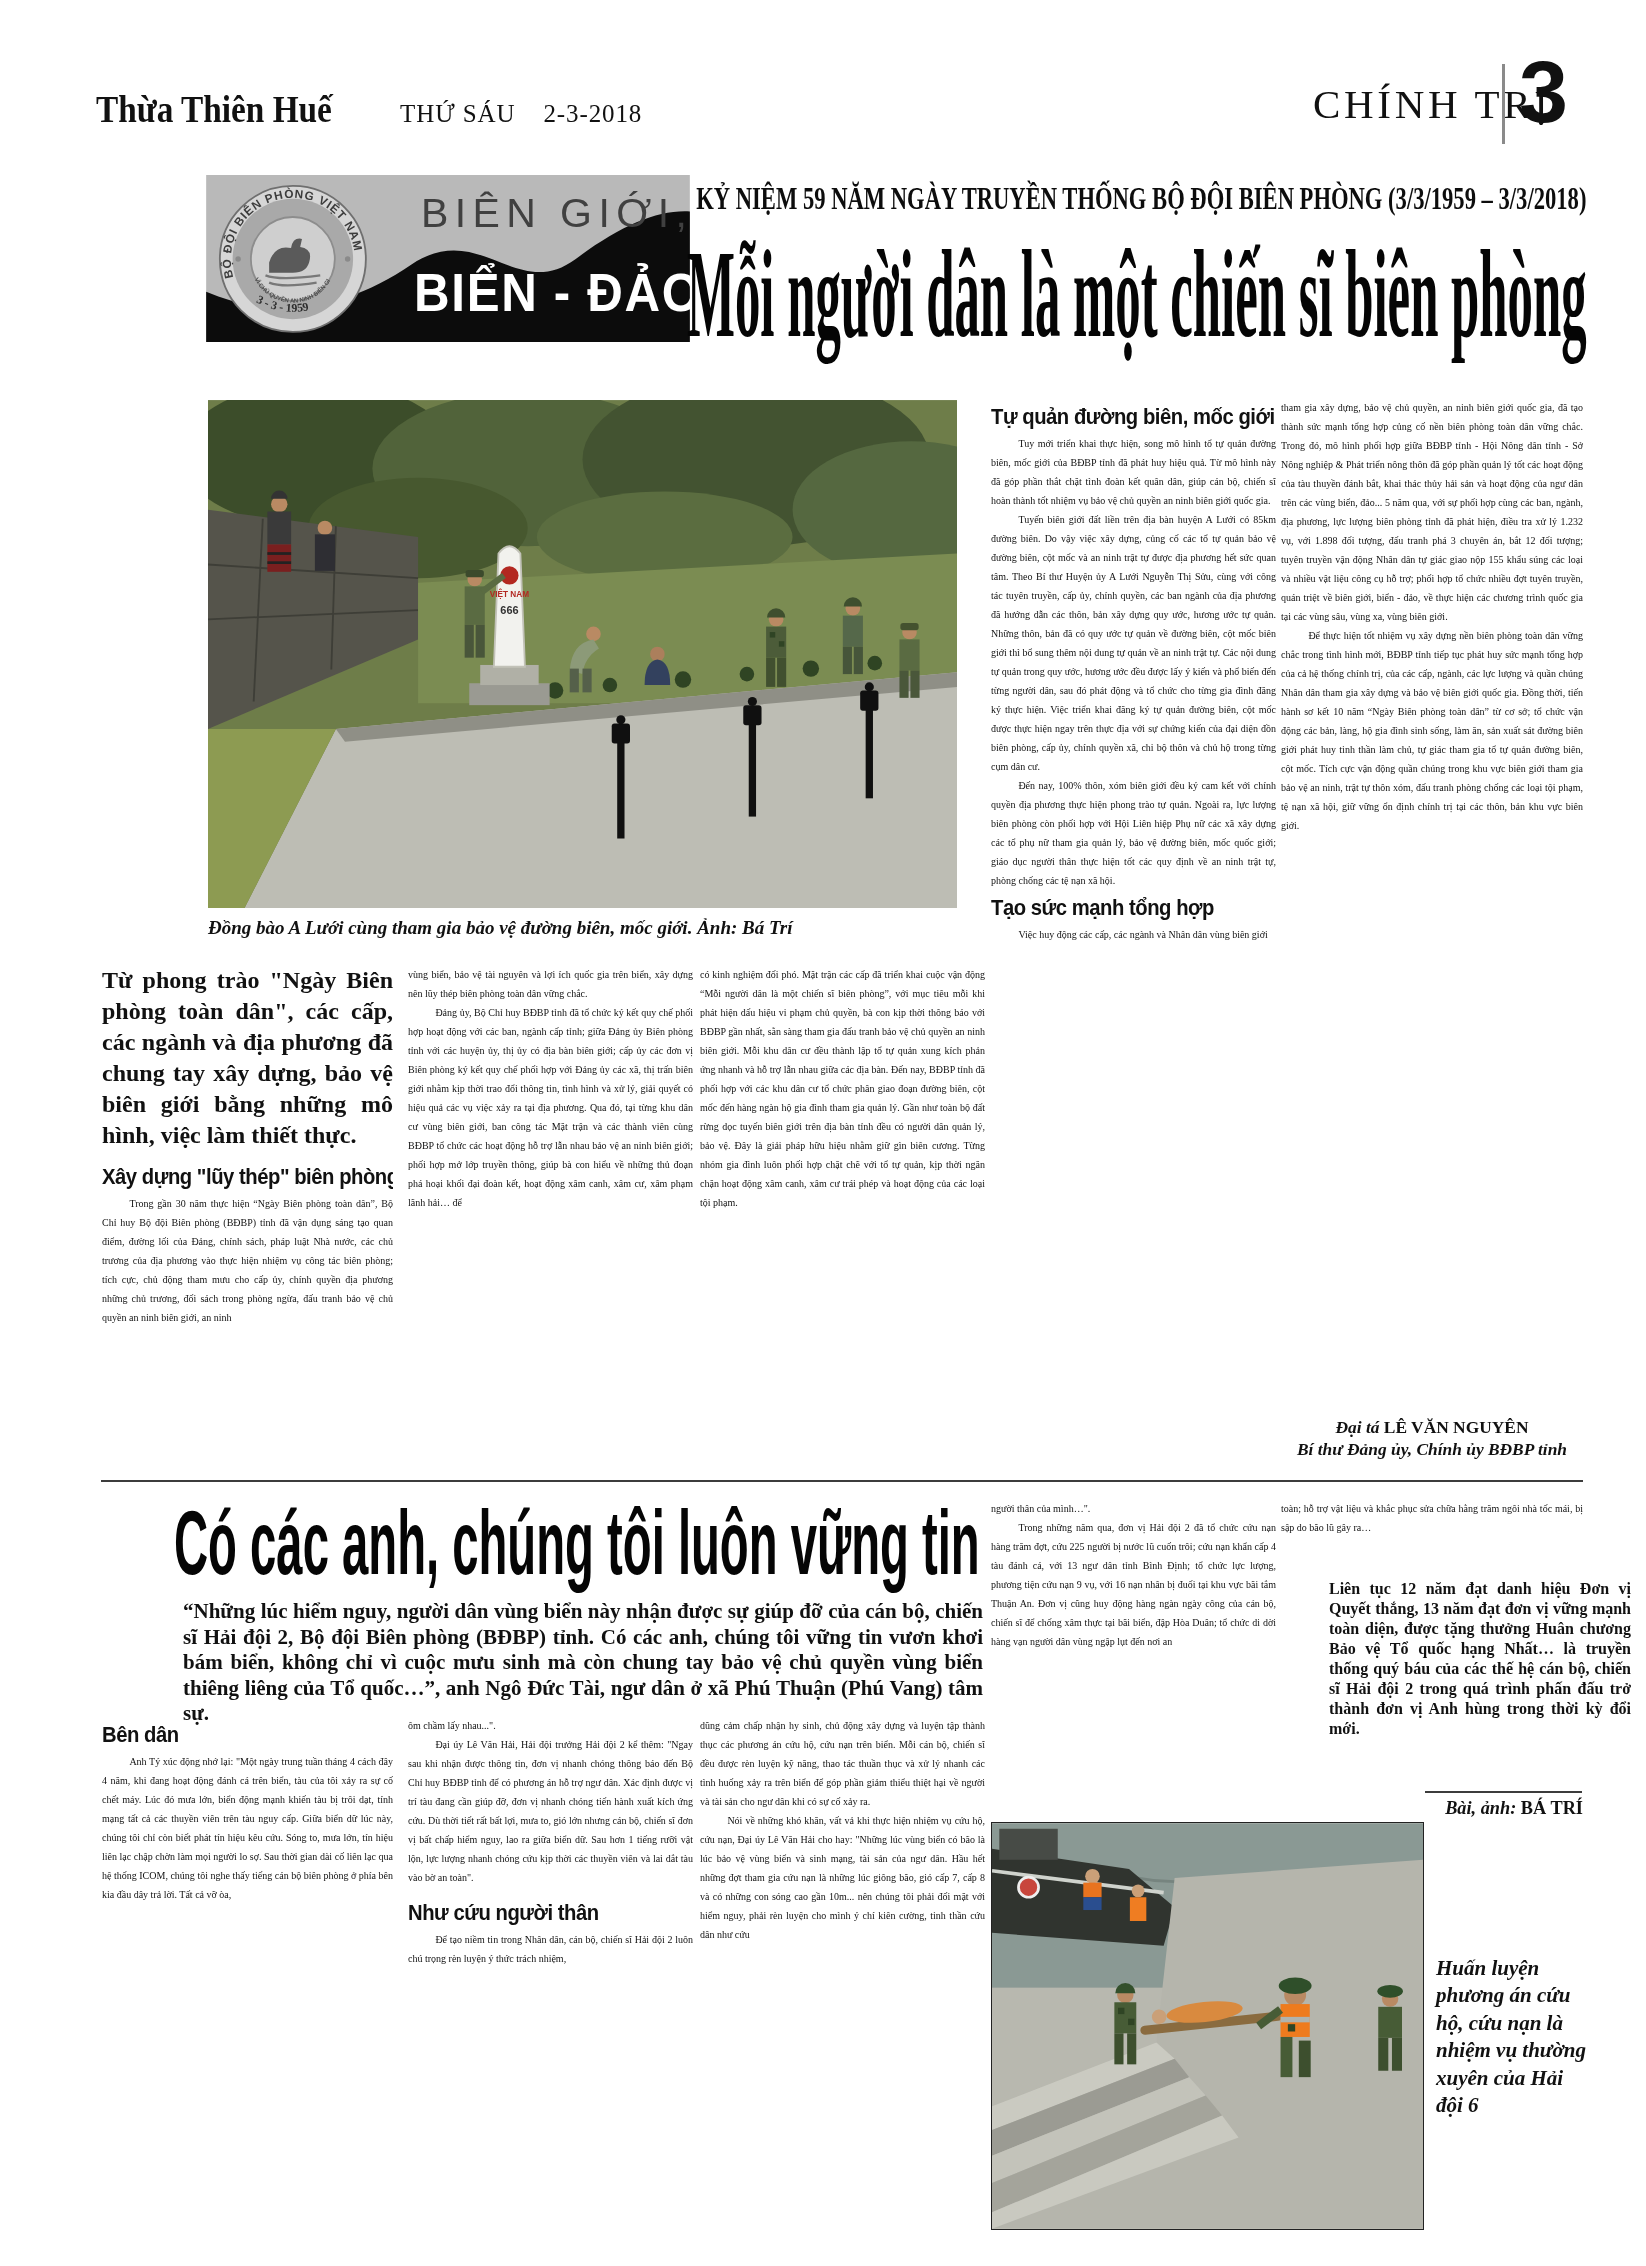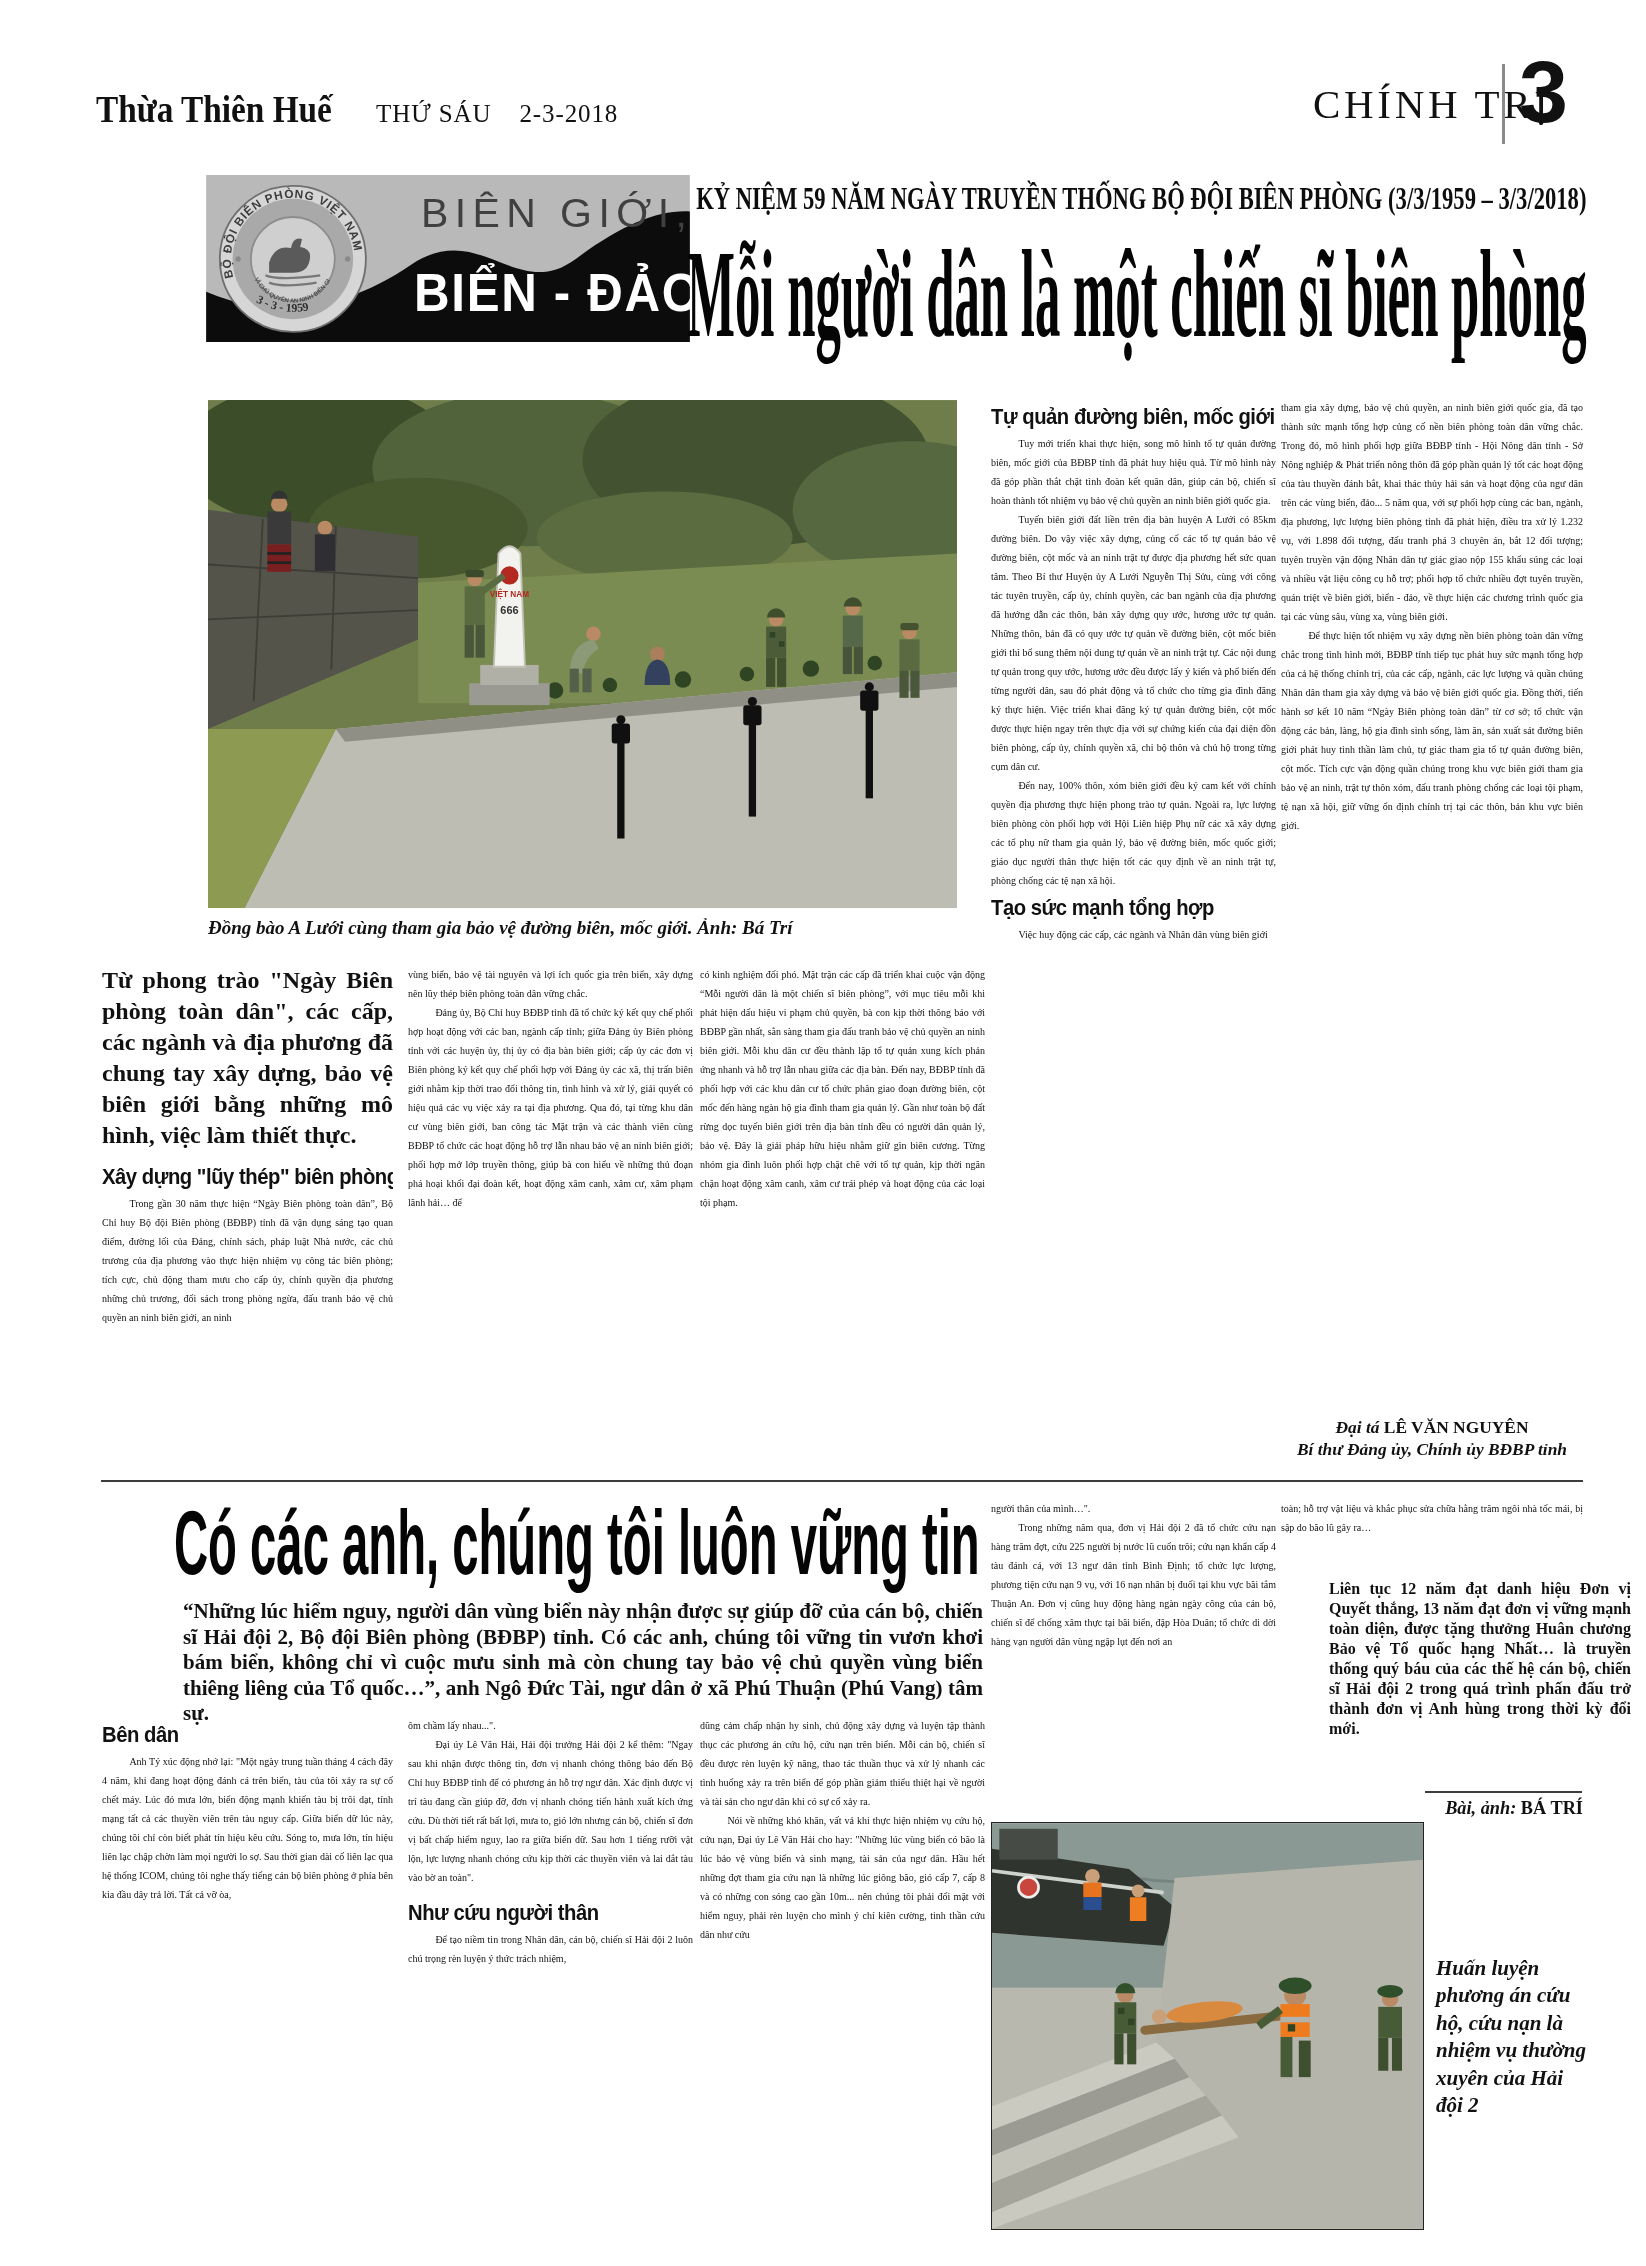--- a/index.html
+++ b/index.html
@@ -35,21 +35,21 @@
   .byline2 .nm{font-weight:bold;}
   .rule{background:#3c3c3c;}
 </style>
 </head>
 <body>
 
 <div class="page">
 
   <div class="abs" style="left:96px;top:88px;display:flex;align-items:baseline;">
     <span class="paper-name">Thừa Thiên Huế</span>
-    <span class="issue-date" style="margin-left:18px;">THỨ SÁU</span>
+    <span class="issue-date" style="margin-left:42px;">THỨ SÁU</span>
     <span class="issue-date" style="margin-left:28px;">2-3-2018</span>
   </div>
   <div class="abs section-label" style="left:1277px;top:80px;margin-left:36px;">CHÍNH TRỊ</div>
   <div class="abs section-div" style="left:1502px;top:64px;"></div>
   <div class="abs page-num" style="left:1519px;top:48px;">3</div>
 
   <div class="abs" style="left:206px;top:175px;width:484px;height:167px;">
     <svg width="484" height="167" viewBox="0 0 530 183">
       <rect width="530" height="183" fill="#b9b9b9"></rect>
       <path d="M0,183 L0,128 C70,158 150,150 225,98 C300,48 340,140 405,92 C455,55 495,38 530,40 L530,183 Z" fill="#0c0c0c"></path>
@@ -336,16 +336,16 @@
       </g>
       <g transform="translate(436,240)">
         <circle cy="-48" r="9" fill="#b98a63"></circle>
           <ellipse cy="-56" rx="14" ry="7" fill="#2f4f2a"></ellipse>
         <rect x="-13" y="-39" width="26" height="34" fill="#475c36"></rect>
         <rect x="-13" y="-5" width="11" height="36" fill="#3d4f2e"></rect>
           <rect x="2" y="-5" width="11" height="36" fill="#3d4f2e"></rect>
       </g>
     </svg>
   </div>
-  <div class="abs caption2" style="left:1436px;top:1955px;width:155px;">Huấn luyện phương án cứu hộ, cứu nạn là nhiệm vụ thường xuyên của Hải đội 2</div>
+  <div class="abs caption2" style="left:1436px;top:1955px;width:155px;">Huấn luyện phương án cứu hộ, cứu nạn là nhiệm vụ thường xuyên của Hải đội 6</div>
 
 </div>
 
 
 </body></html>

